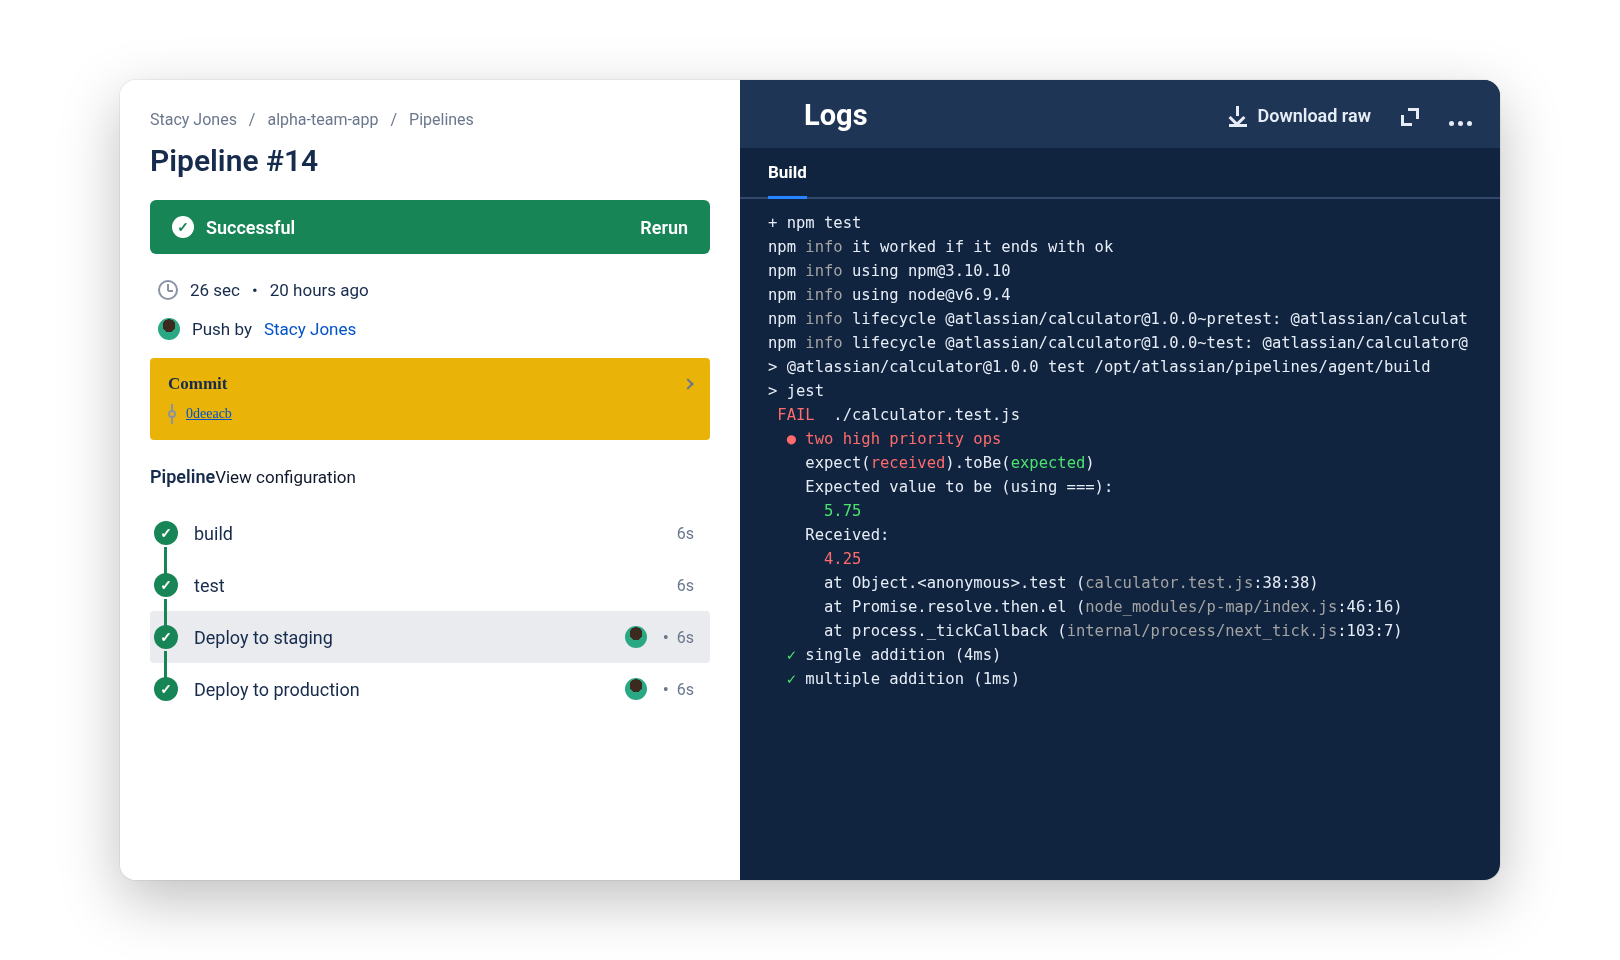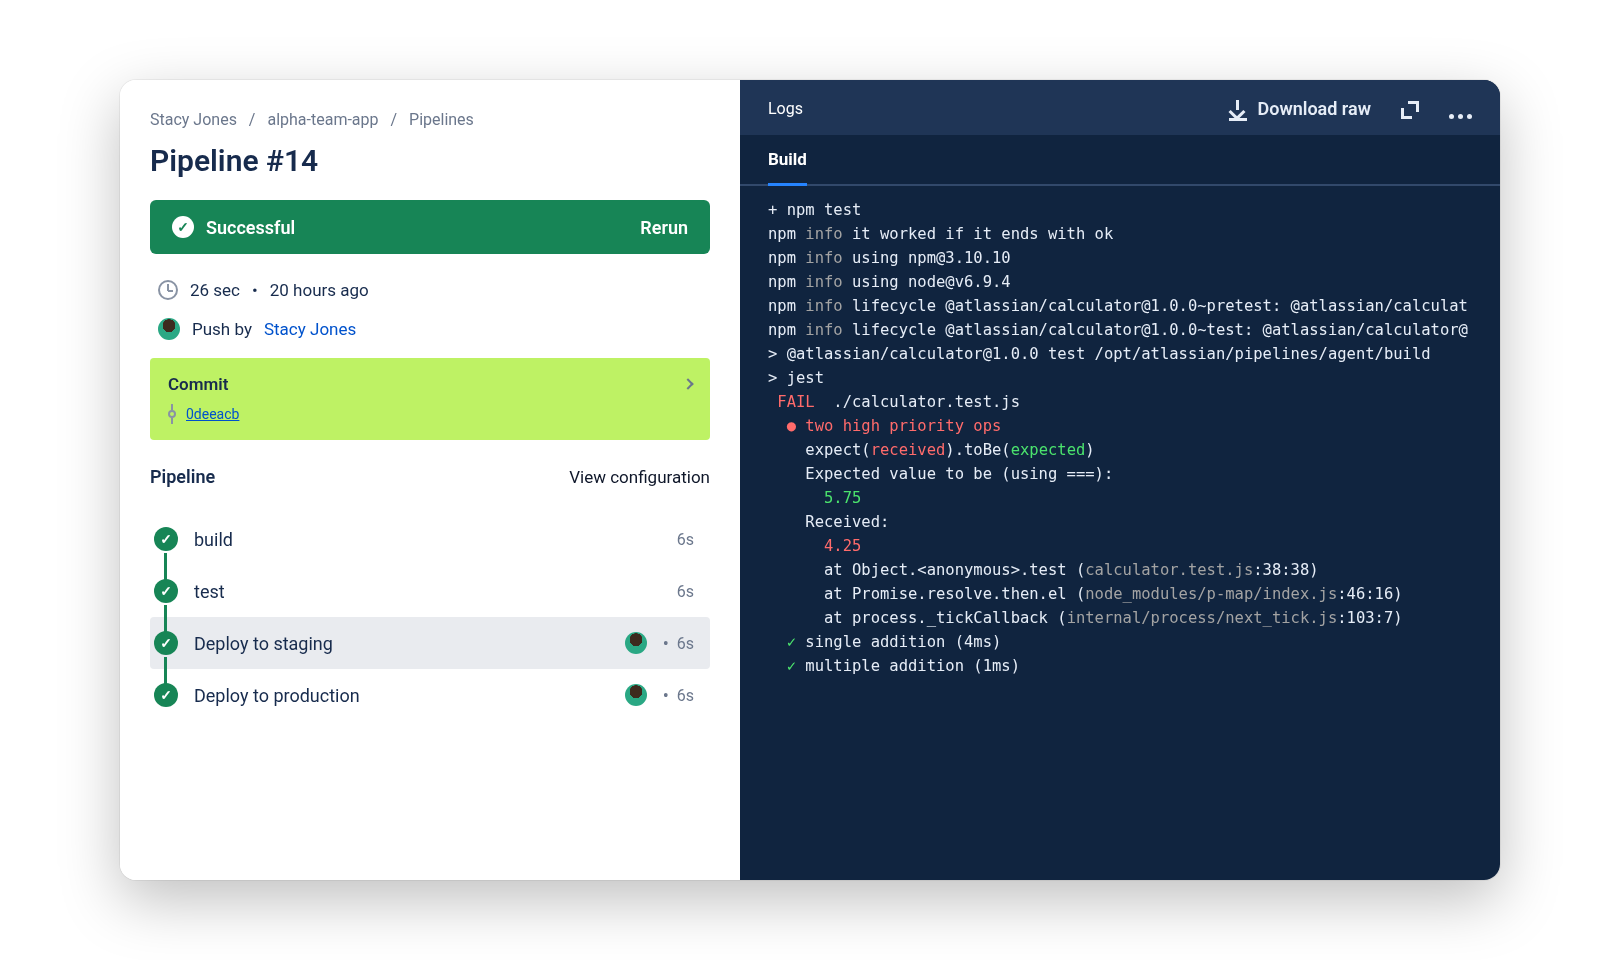--- a/index.html
+++ b/index.html
@@ -69,22 +69,23 @@
     content: ""; position: absolute; background: #8993a4;
   }
   .clock-icon::before { width: 2px; height: 7px; left: 7px; top: 2px; }
   .clock-icon::after { width: 5px; height: 2px; left: 8px; top: 8px; }
   .avatar {
     width: 22px; height: 22px; border-radius: 50%;
     background: radial-gradient(circle at 50% 35%, #3d2a1e 0 35%, #2aa884 36% 100%);
   }
   .author-link { color: #0052cc; text-decoration: none; }
   .commit-box {
-    background: #bef264; border-radius: 4px; padding: 16px 18px 18px;
+    background: #eab308; border-radius: 4px; padding: 16px 18px 18px;
     margin-bottom: 26px;
+    font-family: Liberation Serif, serif;
   }
   .commit-header {
     display: flex; justify-content: space-between; align-items: center;
     color: #172b4d; font-size: 17px; font-weight: 600; margin-bottom: 12px;
   }
   .chevron {
     width: 8px; height: 8px; border-right: 2px solid #6b778c;
     border-bottom: 2px solid #6b778c; transform: rotate(-45deg);
   }
   .commit-hash-row { display: flex; align-items: center; gap: 10px; }
@@ -92,22 +93,22 @@
     width: 8px; height: 8px; border-radius: 50%; border: 2px solid #8993a4;
     position: relative; flex-shrink:0;
   }
   .commit-dot::before, .commit-dot::after {
     content:""; position:absolute; width:2px; height:6px; background:#8993a4; left:1px;
   }
   .commit-dot::before{ top:-8px; }
   .commit-dot::after{ bottom:-8px; }
   .commit-hash { color: #0052cc; font-size: 14px; }
   .section-header {
-    display: flex; justify-content: space-between; align-items: center;
-    margin-bottom: 26px;
+    display: flex; justify-content: flex-start; align-items: center;
+    margin-bottom: 20px;
   }
   .section-title { font-size: 18px; font-weight: 600; color: #172b4d; }
   .link { color: #0f172a; font-size: 17px; text-decoration: none; }
   .steps { position: relative; }
   .step {
     display: flex; align-items: center; padding: 14px 16px 14px 4px;
     font-size: 18px; color: #172b4d; border-radius: 4px; position: relative;
   }
   .step.selected { background: #e9ebef; }
   .step .check {
@@ -129,21 +130,21 @@
   }
   
   .right {
     flex: 1; background: #10243f; color: #fff; display: flex; flex-direction: column;
     position: relative; overflow: hidden;
   }
   .logs-header {
     display: flex; align-items: center; justify-content: space-between;
     padding: 18px 28px 16px 28px; background: #1f3556;
   }
-  .logs-title { font-size: 16px; font-weight: 400; }
+  .logs-title { font-size: 29px; font-weight: 700; margin-left: 36px; }
   .logs-actions { display: flex; align-items: flex-end; gap: 30px; color: #e6edf7; }
   .logs-action { display: flex; align-items: center; gap: 10px; font-size: 18px; font-weight: 600; cursor: pointer; }
   .dl-icon {
     width: 18px; height: 18px; position: relative;
   }
   .dl-icon::before {
     content:""; position:absolute; left:7px; top:0; width:3px; height:10px; background:#e6edf7;
   }
   .dl-icon::after {
     content:""; position:absolute; left:2px; top:6px; width:9px; height:9px;

